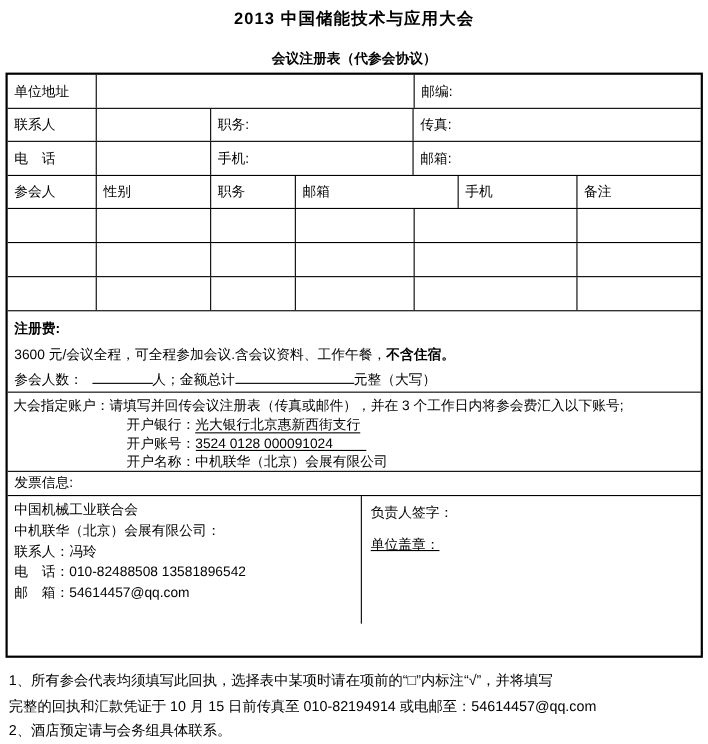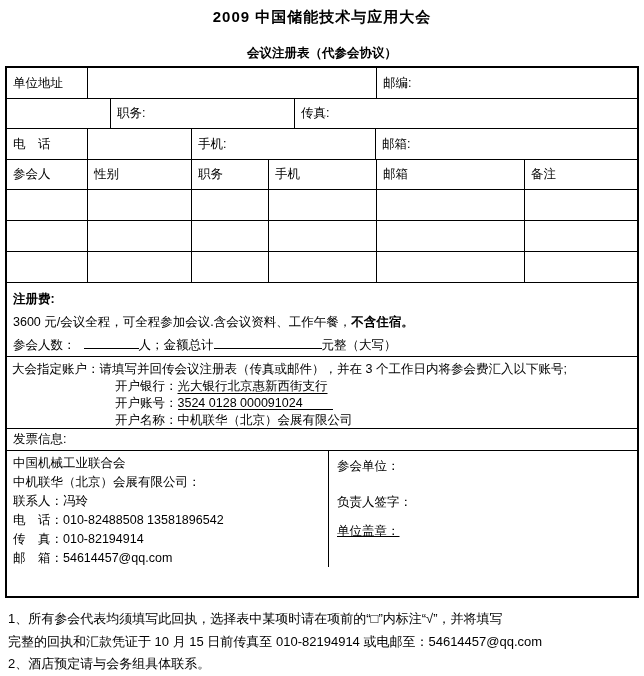--- a/index.html
+++ b/index.html
@@ -78,35 +78,36 @@
     position: absolute; left: 8px; top: 608px; width: 630px;
     font-size: 13px; line-height: 22.5px;
   }
   .notes div { white-space: nowrap; }
 </style>
 </head>
 <body>
 
 <div class="page">
 
-  <div class="doc-title">2009 中国储能技术与应用大会</div>
+  <div class="doc-title">2013 中国储能技术与应用大会</div>
   <div class="doc-subtitle">会议注册表（代参会协议）</div>
 
   <div class="formtable">
 
 
     <div class="row h31">
       <div class="cell w81">单位地址</div>
       <div class="cell w289"></div>
       <div class="cell flex1">
         <span>邮编:</span>
       </div>
     </div>
 
     <div class="row h30">
+      <div class="cell w81">联系人</div>
       <div class="cell w104"></div>
       <div class="cell w184">
         <span>职务:</span>
       </div>
       <div class="cell flex1">
         <span>传真:</span>
       </div>
     </div>
 
     <div class="row h31">
@@ -117,22 +118,22 @@
       </div>
       <div class="cell flex1">
         <span>邮箱:</span>
       </div>
     </div>
 
     <div class="row h30">
       <div class="cell w81">参会人</div>
       <div class="cell w104">性别</div>
       <div class="cell w77">职务</div>
+      <div class="cell w148">邮箱</div>
       <div class="cell w108">手机</div>
-      <div class="cell w148">邮箱</div>
       <div class="cell flex1">备注</div>
     </div>
 
     <div class="row h31">
       <div class="cell w81"></div>
       <div class="cell w104"></div>
       <div class="cell w77"></div>
       <div class="cell w108"></div>
       <div class="cell w148"></div>
       <div class="cell flex1"></div>
@@ -180,25 +181,23 @@
     <div class="section invoice-heading-row">
       <span>发票信息:</span>
     </div>
 
     <div class="row invoice-body">
       <div class="invoice-left">
         <div>中国机械工业联合会</div>
         <div>中机联华（北京）会展有限公司：</div>
         <div>联系人：冯玲</div>
         <div>电　话：010-82488508 13581896542</div>
-        <div>传　真：010-82194914</div>
         <div>邮　箱：54614457@qq.com</div>
       </div>
       <div class="invoice-right">
-        <div style="line-height:19px; margin-bottom:17px;">参会单位：</div>
         <div style="line-height:19px; margin-bottom:10px;">负责人签字：</div>
         <div style="line-height:19px;text-decoration:underline;">单位盖章：</div>
       </div>
     </div>
 
   </div>
 
   <div class="notes">
     <div>1、所有参会代表均须填写此回执，选择表中某项时请在项前的“□”内标注“√”，并将填写</div>
     <div>完整的回执和汇款凭证于 10 月 15 日前传真至 010-82194914 或电邮至：54614457@qq.com</div>

